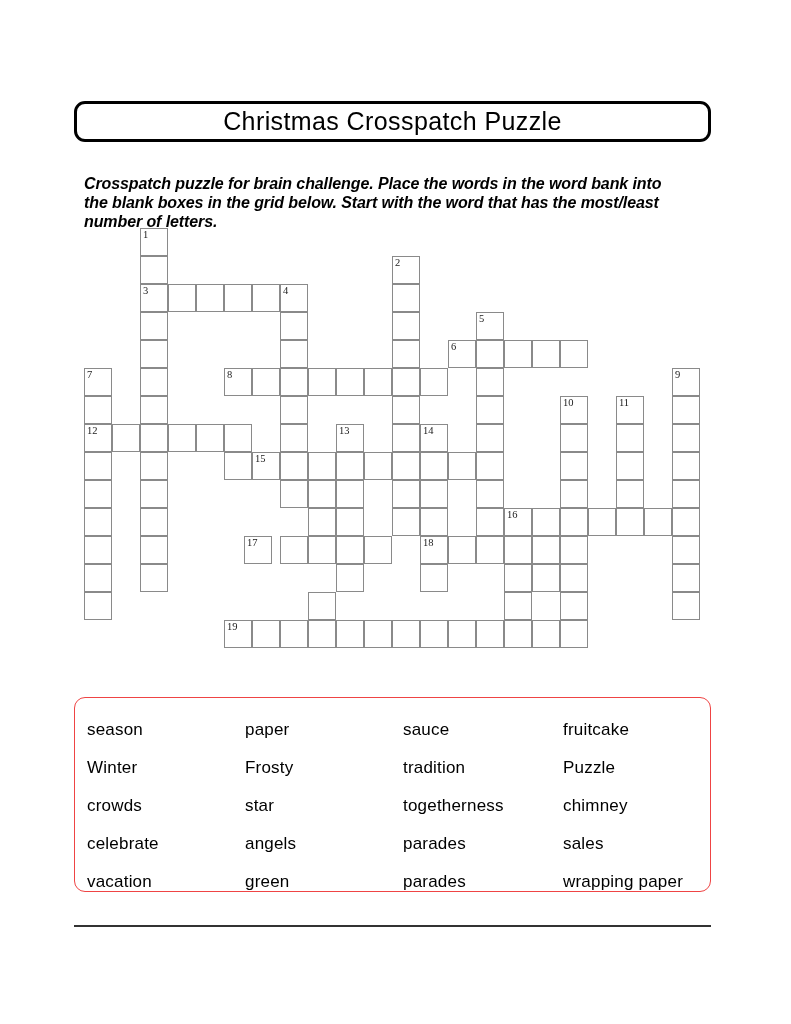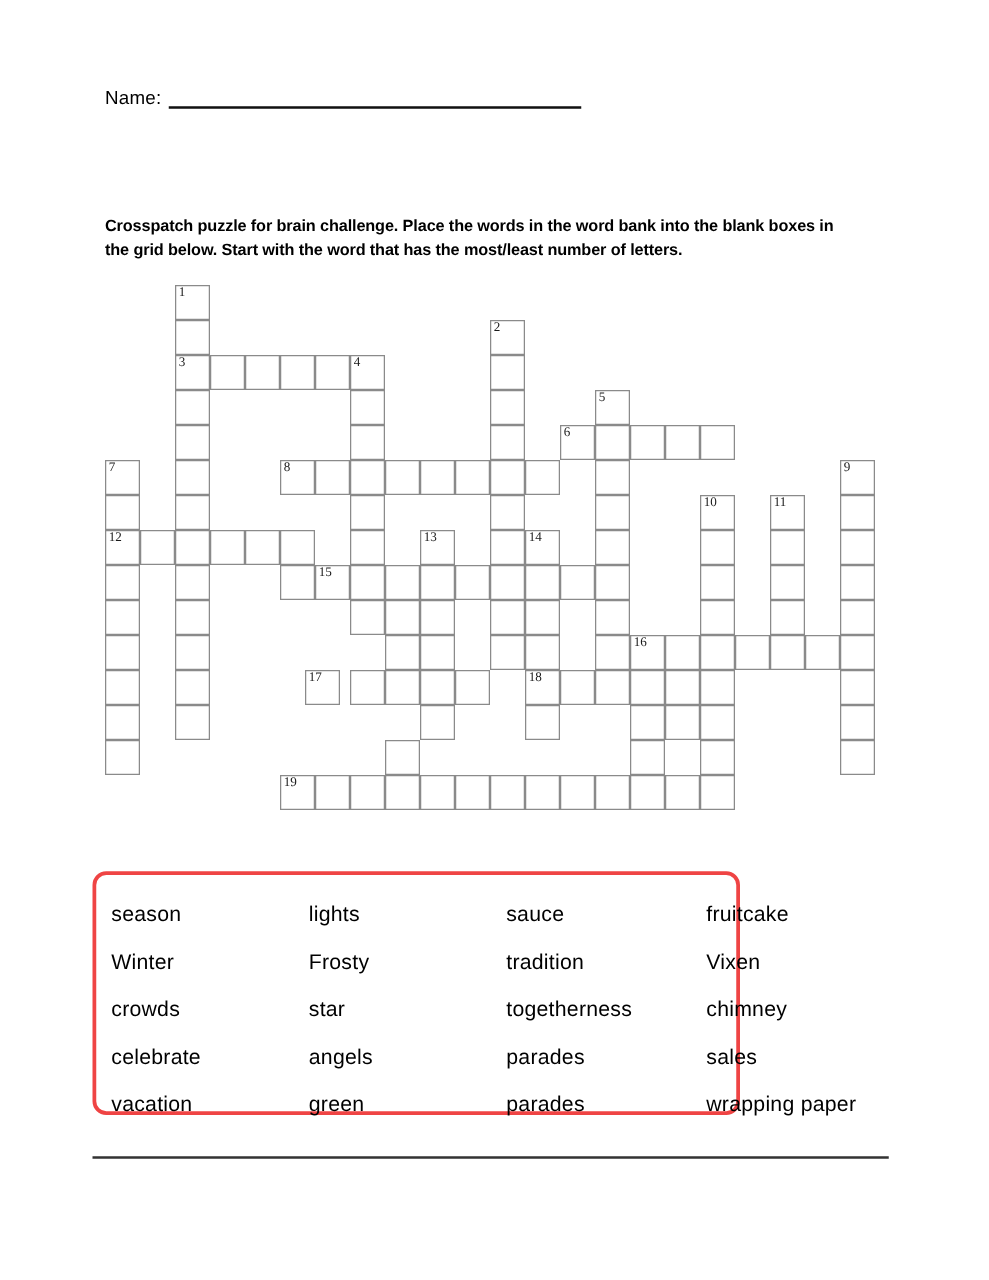--- a/index.html
+++ b/index.html
@@ -58,22 +58,23 @@
     letter-spacing: 0.4px;
     white-space: nowrap;
   }
 
   
   .instructions {
     position: absolute;
     left: 84px;
     top: 158px;
     width: 590px;
-    font-size: 13px;
+    font-size: 16px;
     line-height: 19px;
+    font-style: italic;
     font-weight: 600;
     letter-spacing: -0.1px;
   }
 
   
   .grid-wrap {
     position: absolute;
     left: 0;
     top: 0;
     width: 791px;
@@ -96,23 +97,23 @@
     line-height: 12px;
     color: #1a1a1a;
     font-family: "Liberation Serif", serif;
   }
 
   
   .wordbank {
     position: absolute;
     left: 74px;
     top: 697px;
-    width: 518px;
+    width: 637px;
     height: 195px;
-    border: 3px solid #ef4444;
+    border: 1px solid #ef4444;
     border-radius: 11px;
     background: #fff;
     padding: 13px 0 0 0;
   }
   .wb-grid {
     display: grid;
     grid-template-columns: 158px 158px 160px 160px;
     grid-auto-rows: 38px;
     padding-left: 12px;
   }
@@ -140,25 +141,24 @@
     font-size: 13.5px;
     line-height: 17px;
     letter-spacing: 0.1px;
   }
 </style>
 </head>
 <body>
 
 <div class="page">
 
-  <div class="name-row">
-    <span class="name-label">Name:</span>
-    <span class="name-blank"></span>
+
+  <div class="title-box">
+    <span class="title-text">Christmas Crosspatch Puzzle</span>
   </div>
-
 
   <p class="instructions">Crosspatch puzzle for brain challenge.  Place the words in the word bank into the blank boxes in the grid below. Start with the word that has the most/least number of letters.</p>
 
   <div class="grid-wrap" id="grid-wrap">
       <div class="cell" style="left: 140px; top: 228px;">
         <span class="num">1</span>
       </div>
       <div class="cell" style="left: 140px; top: 256px;"></div>
       <div class="cell" style="left: 392px; top: 256px;">
         <span class="num">2</span>
@@ -328,27 +328,27 @@
       <div class="cell" style="left: 448px; top: 620px;"></div>
       <div class="cell" style="left: 476px; top: 620px;"></div>
       <div class="cell" style="left: 504px; top: 620px;"></div>
       <div class="cell" style="left: 532px; top: 620px;"></div>
       <div class="cell" style="left: 560px; top: 620px;"></div>
     </div>
 
   <div class="wordbank">
     <div class="wb-grid" id="wb-grid">
         <div class="wb-word">season</div>
-        <div class="wb-word">lights</div>
+        <div class="wb-word">paper</div>
         <div class="wb-word">sauce</div>
         <div class="wb-word">fruitcake</div>
         <div class="wb-word">Winter</div>
         <div class="wb-word">Frosty</div>
         <div class="wb-word">tradition</div>
-        <div class="wb-word">Vixen</div>
+        <div class="wb-word">Puzzle</div>
         <div class="wb-word">crowds</div>
         <div class="wb-word">star</div>
         <div class="wb-word">togetherness</div>
         <div class="wb-word">chimney</div>
         <div class="wb-word">celebrate</div>
         <div class="wb-word">angels</div>
         <div class="wb-word">parades</div>
         <div class="wb-word">sales</div>
         <div class="wb-word">vacation</div>
         <div class="wb-word">green</div>

